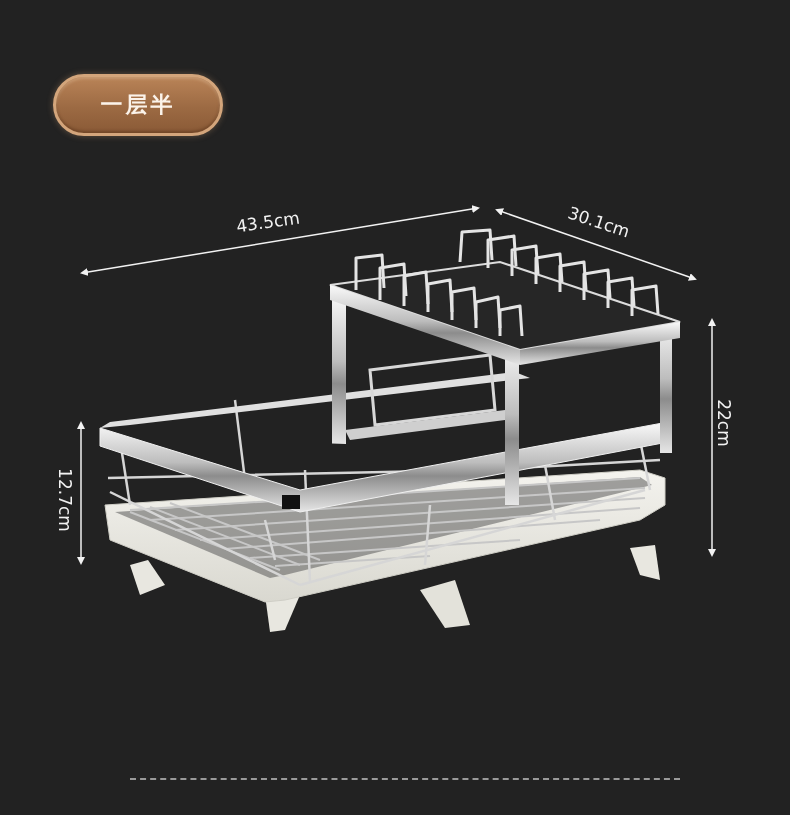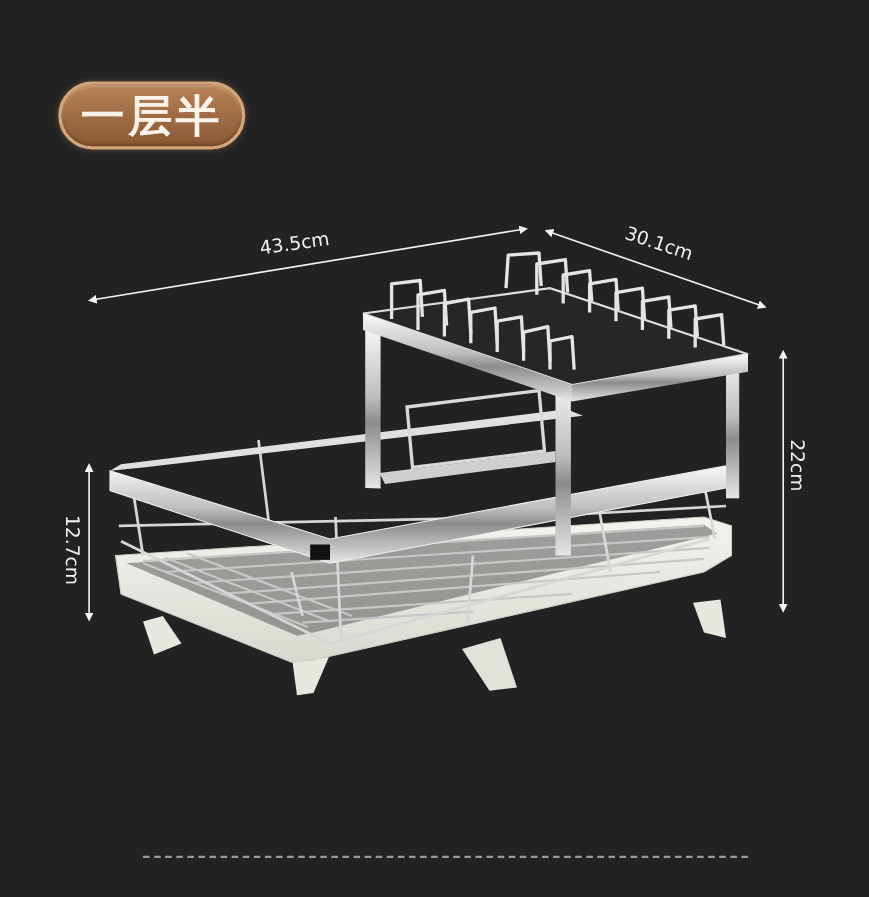--- a/index.html
+++ b/index.html
@@ -12,21 +12,21 @@
     .badge {
       position: absolute; left: 53px; top: 74px;
       width: 170px; height: 62px; box-sizing: border-box;
       border-radius: 31px;
       background: linear-gradient(180deg, #b98357 0%, #9c6a43 55%, #8a5a36 100%);
       border: 3px solid #d3a57b;
       box-shadow: 0 0 6px rgba(220,170,120,0.35), inset 0 2px 3px rgba(255,230,200,0.25), inset 0 -2px 3px rgba(60,30,10,0.35);
       display: flex; align-items: center; justify-content: center;
     }
     .badge span {
-      color: #fbf3ea; font-size: 40px; font-weight: bold; letter-spacing: 3px;
+      color: #fbf3ea; font-size: 22px; font-weight: bold; letter-spacing: 3px;
       font-family: Liberation Sans, sans-serif;
     }
     .dim-label {
       position: absolute; color: #f2f2f2; font-size: 17px;
       font-family: "DejaVu Sans", sans-serif; white-space: nowrap;
       transform-origin: center center;
     }
     #lbl-width  { left: 236px; top: 212px; transform: rotate(-8deg); }
     #lbl-depth  { left: 567px; top: 212px; transform: rotate(18deg); }
     #lbl-height { left: 700px; top: 413px; transform: rotate(90deg); }

